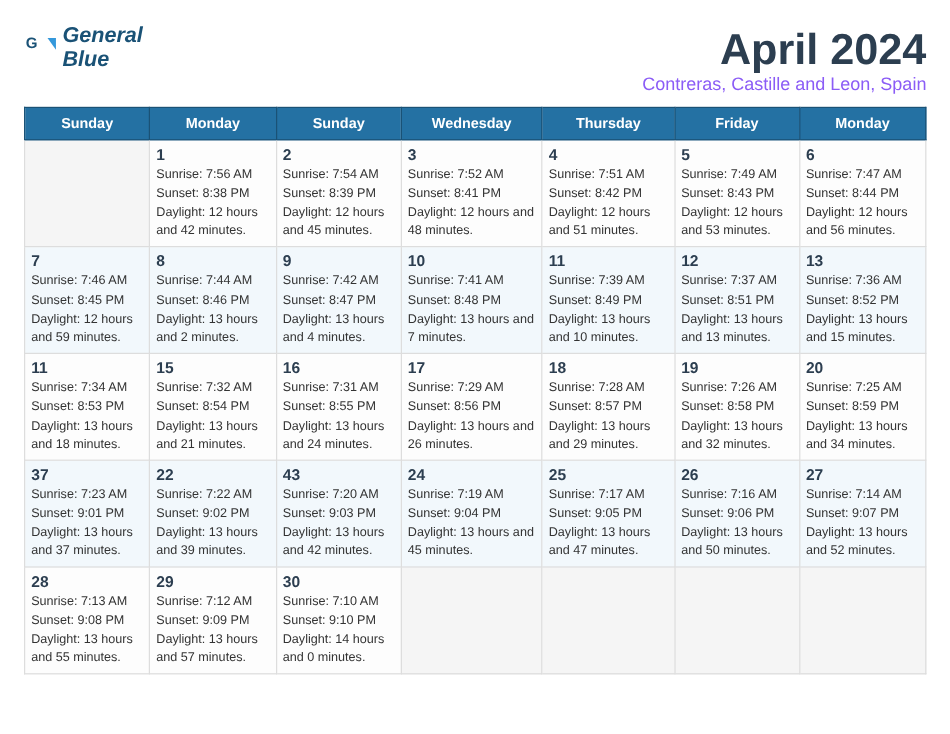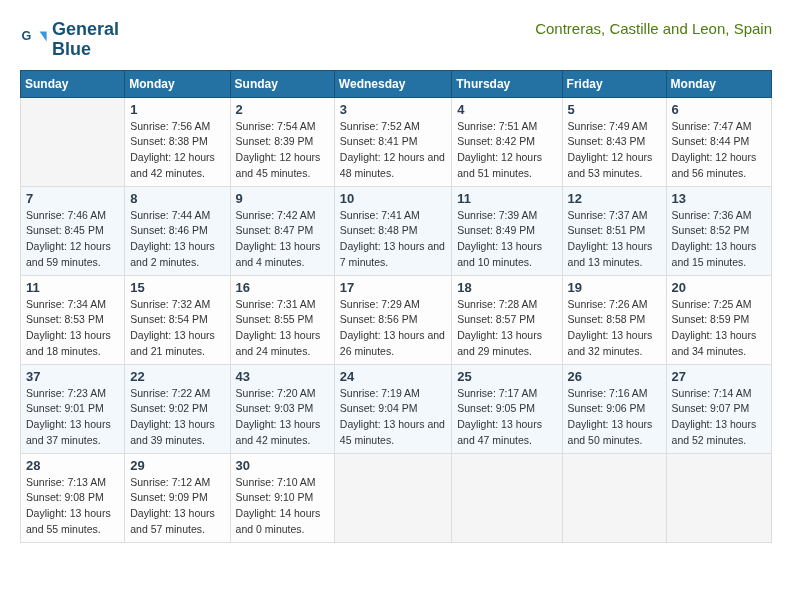--- a/index.html
+++ b/index.html
@@ -22,47 +22,48 @@
       gap: 4px;
     }
     .logo-text {
       font-size: 18px;
       font-weight: bold;
       color: #1a5276;
       line-height: 1.1;
     }
     .logo-text span {
       display: block;
+      font-style: italic;
     }
     .logo-icon {
       width: 28px;
       height: 28px;
     }
     .title-area {
       text-align: right;
     }
     .month-year {
       font-size: 36px;
       font-weight: bold;
       color: #2c3e50;
     }
     .location {
       font-size: 15px;
-      color: #4d7c0f;
+      color: #8b5cf6;
     }
     table {
       width: 100%;
       border-collapse: collapse;
       font-size: 11px;
     }
     thead tr th {
       background-color: #2471a3;
       color: white;
       padding: 6px 4px;
-      text-align: left;
+      text-align: center;
       font-size: 12px;
       font-weight: bold;
       border: 1px solid #1a5276;
     }
     tbody tr {
       border-bottom: 1px solid #ccc;
     }
     tbody td {
       vertical-align: top;
       padding: 4px 5px;
@@ -102,20 +103,21 @@
     <svg class="logo-icon" viewBox="0 0 40 40">
       <text x="2" y="20" font-size="18" font-weight="bold" fill="#1a5276">G</text>
       <polygon points="28,8 38,8 38,22" fill="#3498db"></polygon>
     </svg>
     <div class="logo-text">
       <span>General</span>
       <span>Blue</span>
     </div>
   </div>
   <div class="title-area">
+    <div class="month-year">April 2024</div>
     <div class="location">Contreras, Castille and Leon, Spain</div>
   </div>
 </div>
 
 <table>
   <thead>
     <tr>
     <th>Sunday</th>
         <th>Monday</th>
         <th>Sunday</th>

